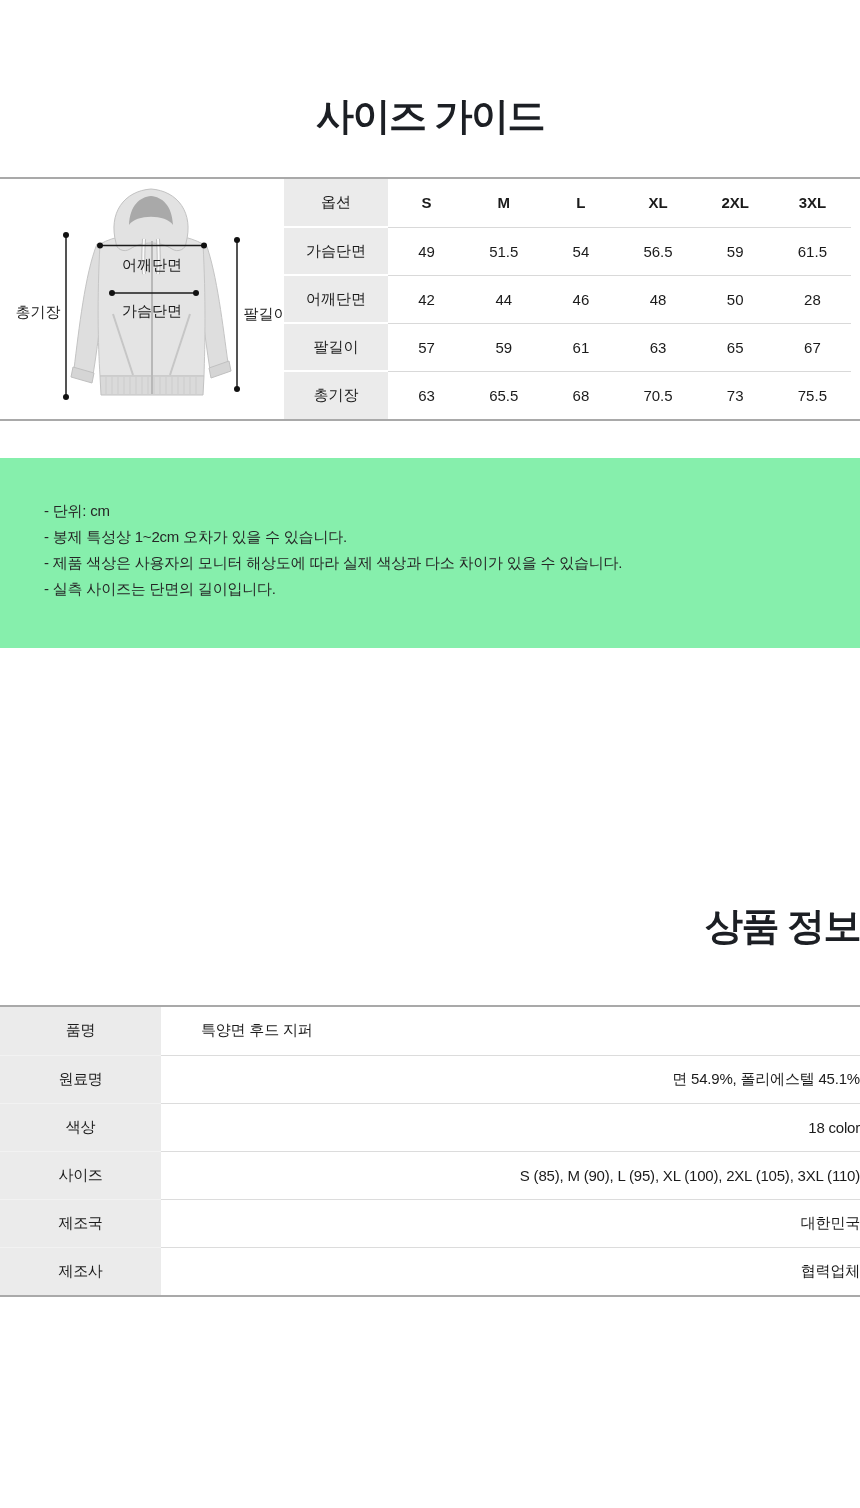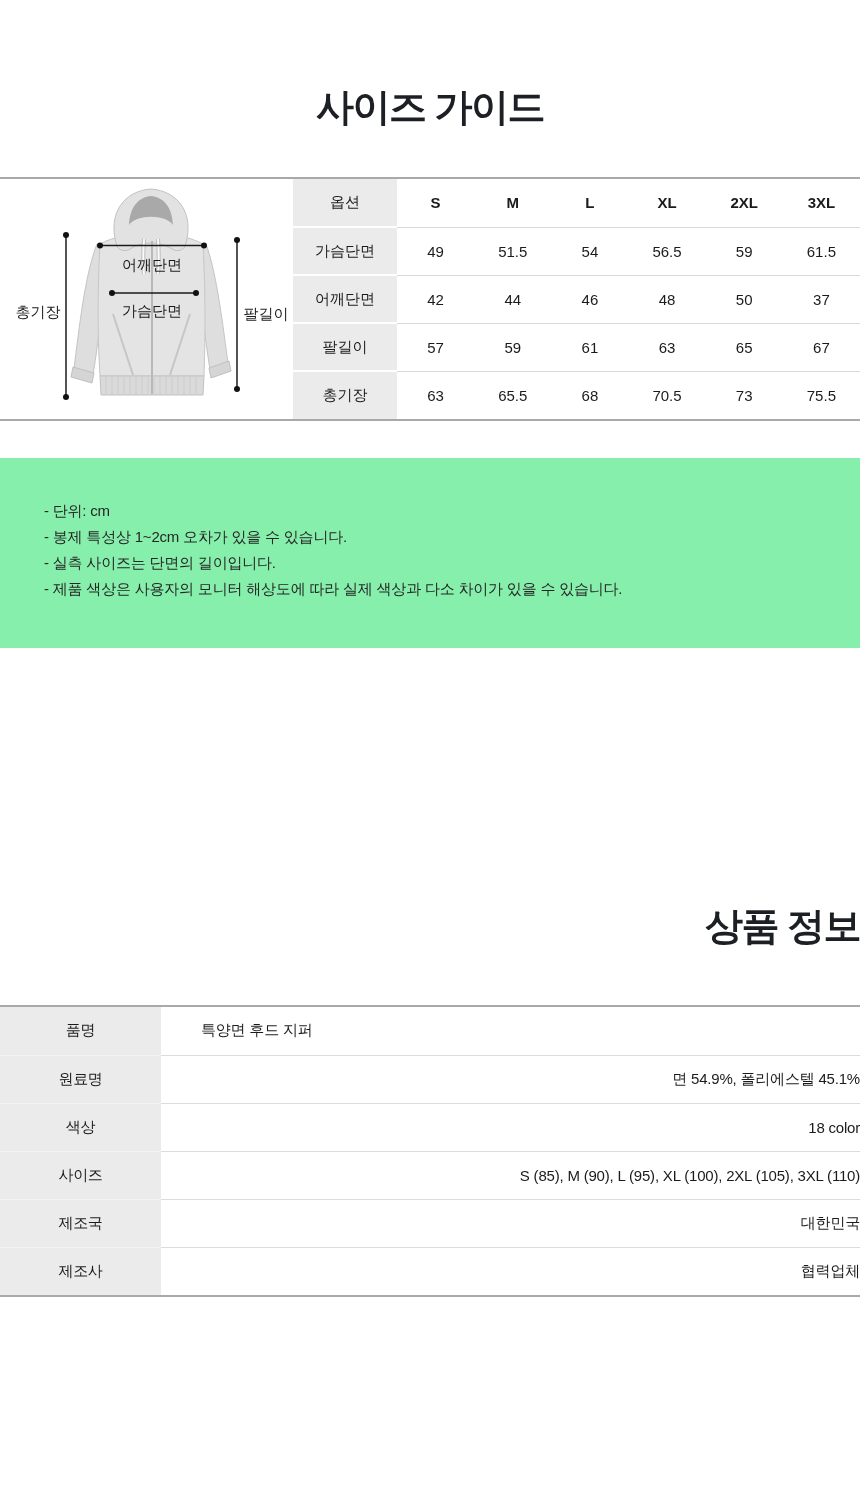--- a/index.html
+++ b/index.html
@@ -9,34 +9,34 @@
     font-family:"Liberation Sans","DejaVu Sans",sans-serif;
     color:#1b1b1b;
   }
   .page { position:relative; width:860px; height:1508px; overflow:hidden; background:#fff; }
 
   .section-title {
     position:absolute; left:0; width:860px; text-align:center;
     font-size:38px; font-weight:700; letter-spacing:-1.5px; color:#1c1f24;
     line-height:44px;
   }
-  #size-title    { top:85px; }
+  #size-title    { top:94px; }
   #product-title { top:904px;text-align:right; }
 
   
   .size-band {
     position:absolute; top:177px; left:0; width:860px; height:244px;
     border-top:2px solid #a9a9a9; border-bottom:2px solid #a9a9a9;
   }
   .diagram { position:absolute; left:0; top:0; width:293px; height:240px; }
   .diagram svg { display:block; }
   .mlabel { font-size:15px; fill:#1b1b1b; }
 
   table.size-table {
-    position:absolute; left:293px; top:0; width:567px; height:240px;
+    position:absolute; left:284px; top:0; width:567px; height:240px;
     border-collapse:collapse; table-layout:fixed;
   }
   .size-table col.c-opt { width:104px; }
   .size-table td {
     text-align:center; vertical-align:middle; font-size:15px; height:48px; color:#1b1b1b;
   }
   .size-table td.opt { background:#ebebeb; }
   .size-table tr.head td { font-weight:700; }
   .size-table tr.head td.opt { font-weight:400; }
   .size-table tr + tr td { border-top:1px solid #d9d9d9; }
@@ -170,21 +170,21 @@
           <td>59</td>
           <td>61.5</td>
         </tr>
         <tr>
           <td class="opt">어깨단면</td>
           <td>42</td>
           <td>44</td>
           <td>46</td>
           <td>48</td>
           <td>50</td>
-          <td>37</td>
+          <td>28</td>
         </tr>
         <tr>
           <td class="opt">팔길이</td>
           <td>57</td>
           <td>59</td>
           <td>61</td>
           <td>63</td>
           <td>65</td>
           <td>67</td>
         </tr>
@@ -197,22 +197,22 @@
           <td>73</td>
           <td>75.5</td>
         </tr>
       </tbody>
     </table>
   </div>
 
   <div class="notes">
     <p>- 단위: cm</p>
     <p>- 봉제 특성상 1~2cm 오차가 있을 수 있습니다.</p>
+    <p>- 제품 색상은 사용자의 모니터 해상도에 따라 실제 색상과 다소 차이가 있을 수 있습니다.</p>
     <p>- 실측 사이즈는 단면의 길이입니다.</p>
-    <p>- 제품 색상은 사용자의 모니터 해상도에 따라 실제 색상과 다소 차이가 있을 수 있습니다.</p>
   </div>
 
   <h1 class="section-title" id="product-title">상품 정보</h1>
 
   <div class="info-band">
     <table class="info-table">
       <colgroup>
           <col class="c-label">
           <col>
         </colgroup>

